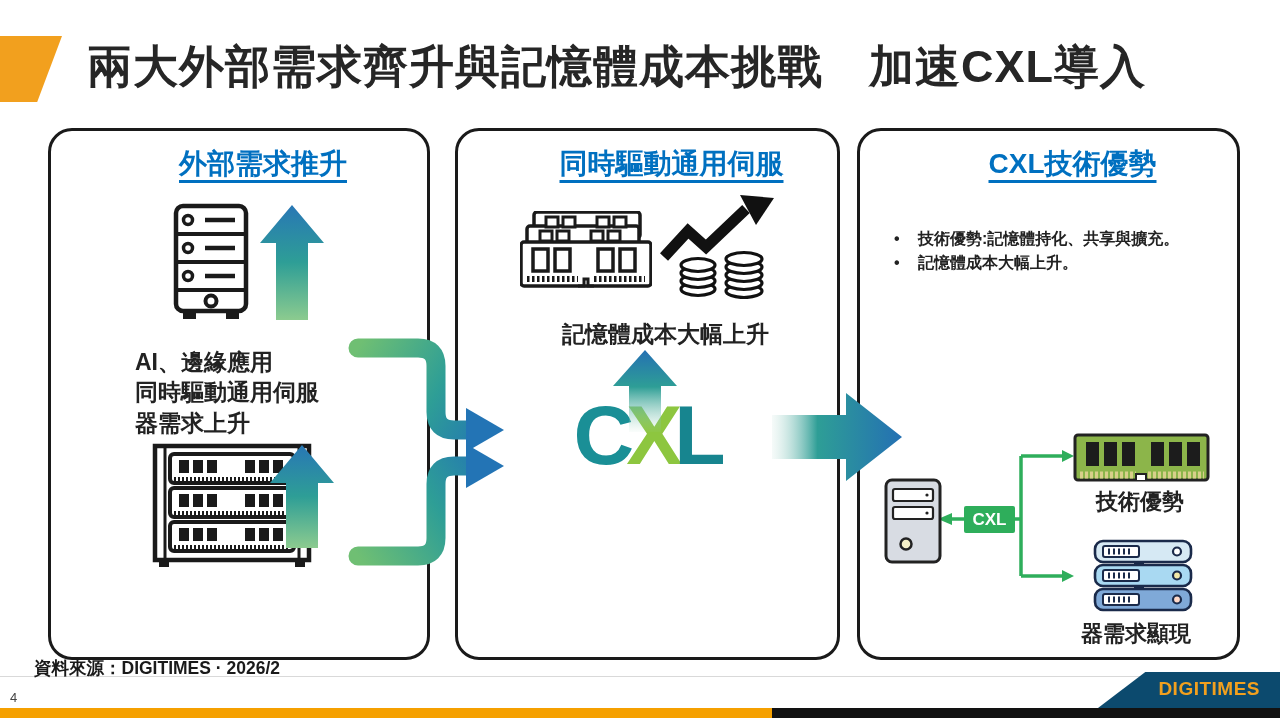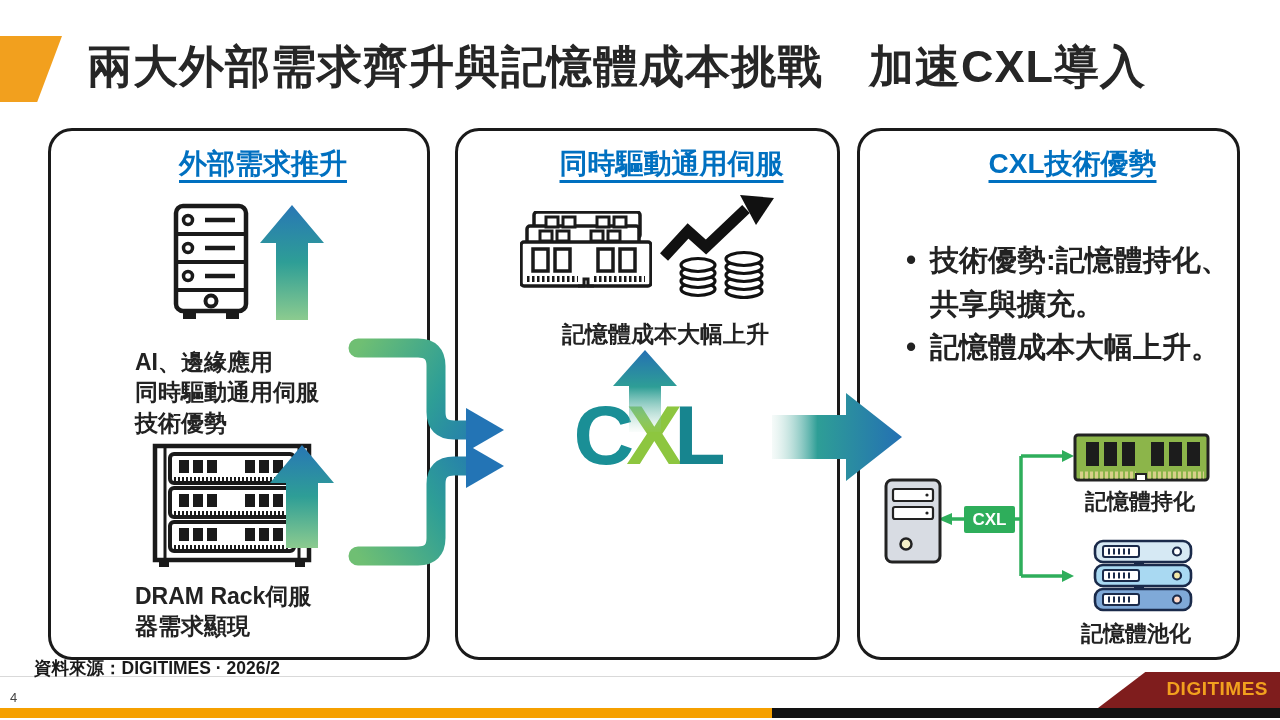--- a/index.html
+++ b/index.html
@@ -53,22 +53,22 @@
   .cxl-logo{
     position:absolute;left:0;top:262px;width:100%;text-align:center;
     font-size:84px;font-weight:800;letter-spacing:-4px;line-height:1;
   }
   .cxl-logo .c{color:#1A8F96;}
   .cxl-logo .x{color:#8DC63F;margin:0 -4px;}
   .cxl-logo .l{color:#17858F;}
 
   
   .bullets{
-    position:absolute;left:24px;top:92px;margin:16px;padding:0;list-style:none;
-    width:340px;font-size:29px;font-weight:600;color:#222;line-height:1.5;
+    position:absolute;left:24px;top:92px;margin:4px;padding:0;list-style:none;
+    width:340px;font-size:16px;font-weight:600;color:#222;line-height:1.5;
   }
   .bullets li{padding-left:30px;position:relative;}
   .bullets li::before{content:"•";position:absolute;left:6px;}
   .p3-diagram{left:0;top:292px;}
   .badge{
     position:absolute;left:104px;top:375px;width:51px;height:27px;background:#2EAE5B;
     color:#fff;font-size:17px;font-weight:700;text-align:center;line-height:27px;
     border-radius:2px;
   }
   .lbl{
@@ -81,24 +81,24 @@
   
   .overlay{position:absolute;left:0;top:0;pointer-events:none;}
 
   
   .footer-rule{position:absolute;left:0;top:676px;width:1280px;height:1px;background:#d9d9d9;}
   .page-num{position:absolute;left:10px;top:690px;font-size:13px;color:#444;}
   .source{position:absolute;left:34px;top:656px;font-size:17.5px;font-weight:700;color:#1a1a1a;}
   .strip-orange{position:absolute;left:0;top:708px;width:772px;height:10px;background:#F5A000;}
   .strip-black{position:absolute;left:772px;top:708px;width:508px;height:10px;background:#121212;}
   .logo-banner{
-    position:absolute;left:1098px;top:672px;width:182px;height:36px;background:#7f1d1d;
+    position:absolute;left:1098px;top:672px;width:182px;height:36px;background:#0c4a6e;
     clip-path:polygon(0 100%,26% 0,100% 0,100% 100%);
     color:#F2A01E;font-size:19px;font-weight:800;letter-spacing:.5px;
-    text-align:right;line-height:34px;padding-right:0;box-sizing:border-box;
+    text-align:right;line-height:34px;padding-right:8px;box-sizing:border-box;
   }
   .logo-banner span{padding-right:12px;}
 </style>
 </head>
 <body>
 
 <div class="slide">
 
   <div class="accent"></div>
   <h1 class="title">兩大外部需求齊升與記憶體成本挑戰　加速CXL導入</h1>
@@ -117,21 +117,21 @@
       <line x1="34" y1="19" x2="64" y2="19" stroke="#1a1a1a" stroke-width="4.5"></line>
       <line x1="34" y1="47" x2="64" y2="47" stroke="#1a1a1a" stroke-width="4.5"></line>
       <line x1="34" y1="75" x2="64" y2="75" stroke="#1a1a1a" stroke-width="4.5"></line>
       <circle cx="40" cy="100" r="5.5" fill="#fff" stroke="#1a1a1a" stroke-width="4"></circle>
       <rect x="12" y="110" width="13" height="8" fill="#1a1a1a"></rect>
       <rect x="55" y="110" width="13" height="8" fill="#1a1a1a"></rect>
     </svg>
 
     <p class="caption p1-cap1">AI、邊緣應用
 同時驅動通用伺服
-技術優勢</p>
+器需求上升</p>
 
     <svg class="icon-abs p1-rack" width="166" height="126" viewBox="0 0 166 126">
       <rect x="6" y="3" width="154" height="114" fill="#fff" stroke="#1a1a1a" stroke-width="4.5"></rect>
       <line x1="16" y1="3" x2="16" y2="117" stroke="#1a1a1a" stroke-width="3"></line>
       <line x1="150" y1="3" x2="150" y2="117" stroke="#1a1a1a" stroke-width="3"></line>
       <g stroke="#1a1a1a" fill="#fff">
         <rect x="21" y="11" width="124" height="29" rx="4" stroke-width="4"></rect>
         <rect x="21" y="45" width="124" height="29" rx="4" stroke-width="4"></rect>
         <rect x="21" y="79" width="124" height="29" rx="4" stroke-width="4"></rect>
       </g>
@@ -157,22 +157,20 @@
       </g>
       <g stroke="#1a1a1a" stroke-width="4" stroke-dasharray="2,2">
         <line x1="25" y1="36" x2="141" y2="36"></line>
         <line x1="25" y1="70" x2="141" y2="70"></line>
         <line x1="25" y1="104" x2="141" y2="104"></line>
       </g>
       <rect x="10" y="117" width="10" height="7" fill="#1a1a1a"></rect>
       <rect x="146" y="117" width="10" height="7" fill="#1a1a1a"></rect>
     </svg>
 
-    <p class="caption p1-cap2">DRAM Rack伺服
-器需求顯現</p>
   </section>
 
   <section class="panel panel-cost">
     <h2>同時驅動通用伺服</h2>
 
     <svg class="icon-abs p2-ram" width="132" height="88" viewBox="0 0 132 88">
       <g fill="#fff" stroke="#1a1a1a" stroke-width="3.5">
         <rect x="14" y="1" width="106" height="26" rx="3"></rect>
         <rect x="7" y="15" width="112" height="28" rx="3"></rect>
         <rect x="1" y="31" width="130" height="44" rx="3"></rect>
@@ -292,22 +290,22 @@
             <line x1="264" y1="173.5" x2="264" y2="179.5"></line>
             <line x1="269" y1="173.5" x2="269" y2="179.5"></line>
         </g>
         <circle cx="317" cy="128.5" r="4" fill="#fff" stroke="#1a2a4a" stroke-width="2.2"></circle>
         <circle cx="317" cy="152.5" r="4" fill="#f3e9a9" stroke="#1a2a4a" stroke-width="2.2"></circle>
         <circle cx="317" cy="176.5" r="4" fill="#ffd9c8" stroke="#1a2a4a" stroke-width="2.2"></circle>
       </g>
     </svg>
 
     <div class="badge">CXL</div>
-    <p class="lbl lbl-expand">記憶體持化</p>
-    <p class="lbl lbl-pool">記憶體池化</p>
+    <p class="lbl lbl-expand">技術優勢</p>
+    <p class="lbl lbl-pool">器需求顯現</p>
   </section>
 
   <svg class="overlay" width="1280" height="720" viewBox="0 0 1280 720">
     <defs>
       <linearGradient id="gUp" x1="0" y1="0" x2="0" y2="1">
         <stop offset="0" stop-color="#2877B5"></stop>
           <stop offset="0.5" stop-color="#2E9E96"></stop>
           <stop offset="1" stop-color="#8CCB8F"></stop>
       </linearGradient>
       <linearGradient id="gUpFade" x1="0" y1="0" x2="0" y2="1">

